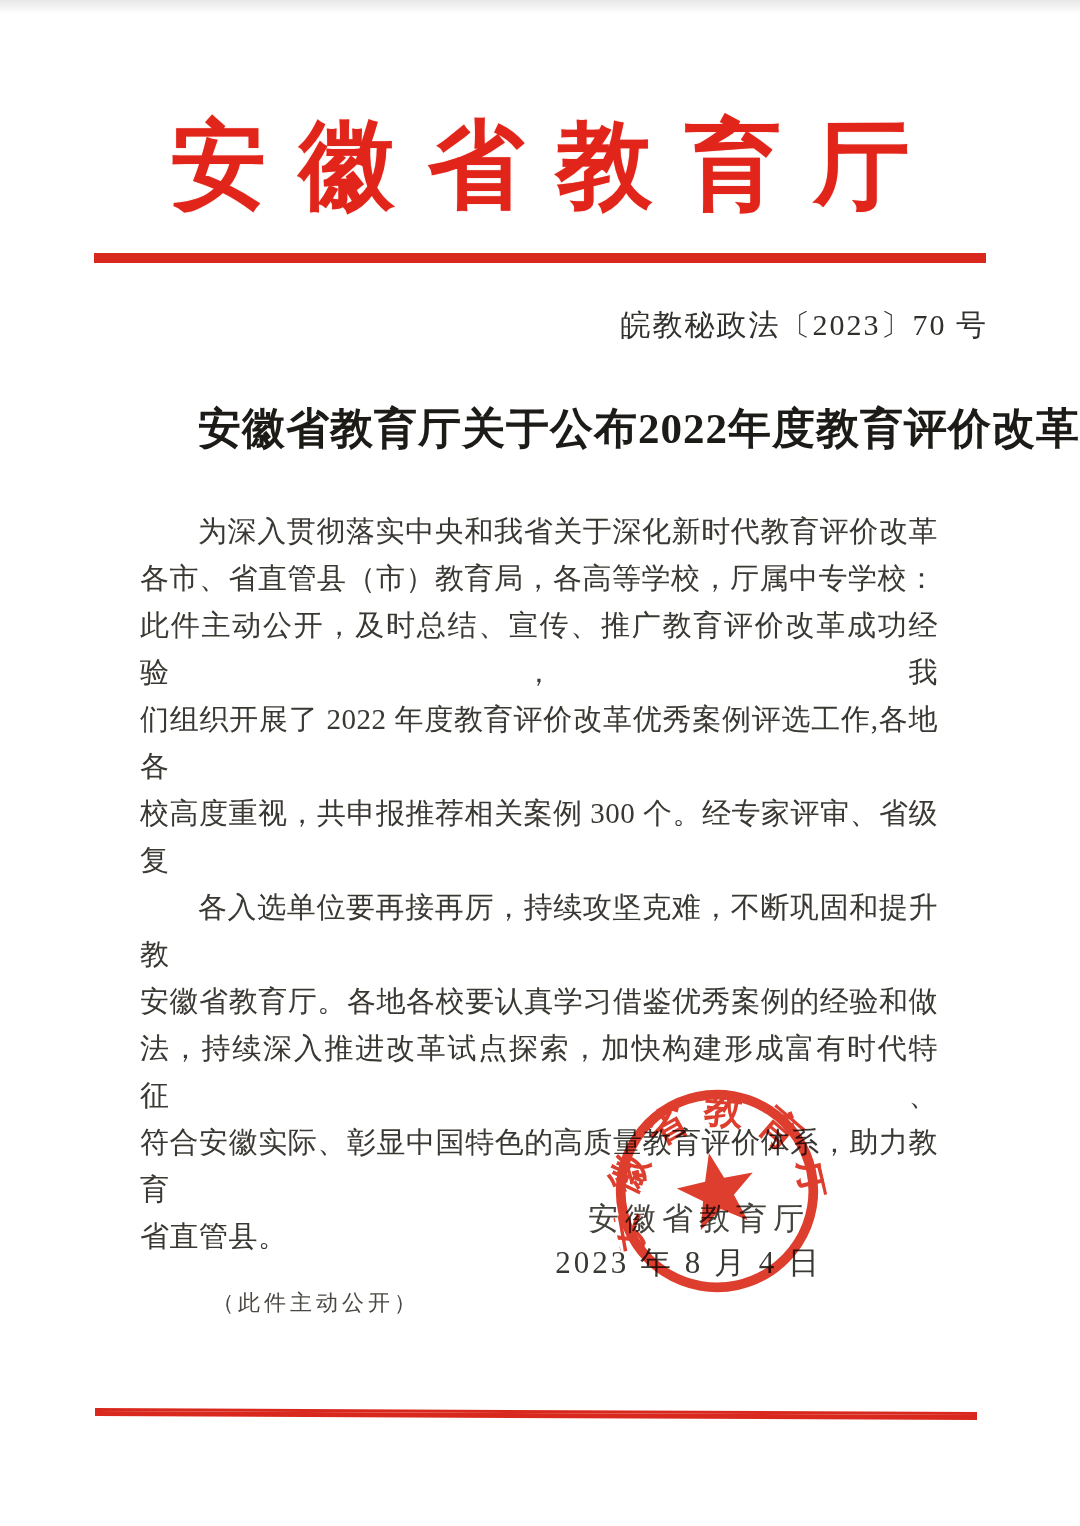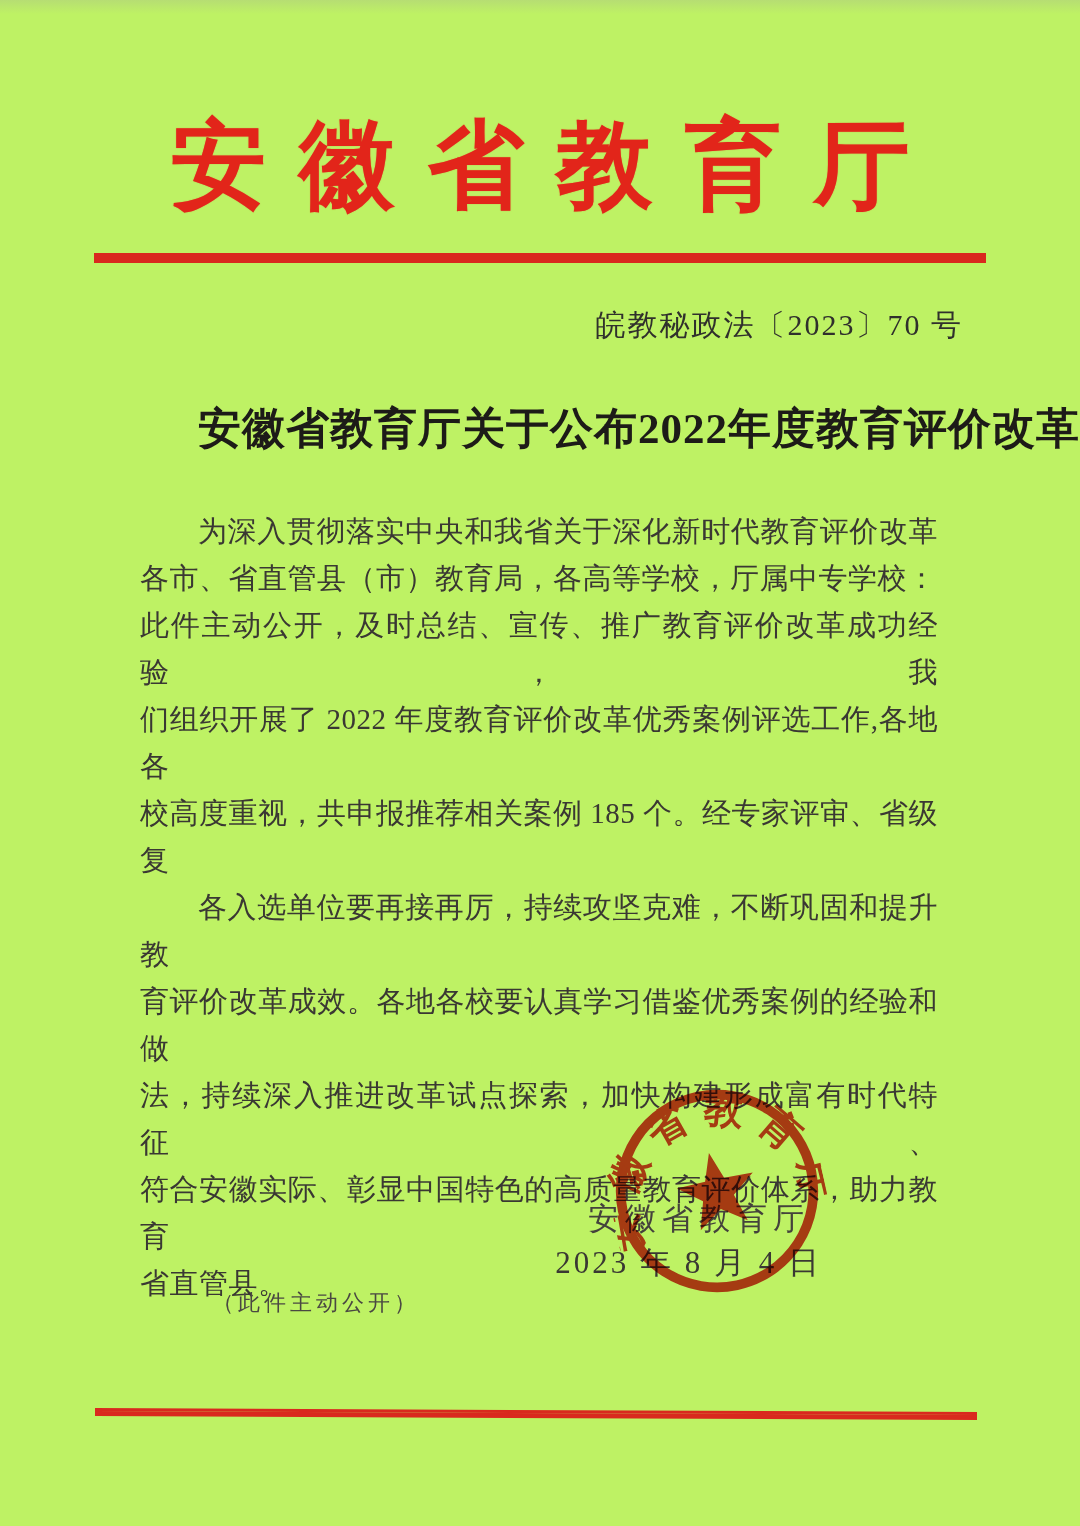--- a/index.html
+++ b/index.html
@@ -4,21 +4,21 @@
 <style>
   * { margin: 0; padding: 0; box-sizing: border-box; }
   html, body { background: #e9e9e9; }
   body { font-family: "Liberation Serif", "DejaVu Serif", serif; }
 
   .page {
     position: relative;
     width: 1080px;
     height: 1526px;
     margin: 0 auto;
-    background: #bef264;
+    background: #ffffff;
     overflow: hidden;
     color: #3a3833;
   }
   
   .page::before {
     content: "";
     position: absolute;
     left: 0; top: 0; width: 100%; height: 14px;
     background: linear-gradient(180deg, rgba(160,160,160,.25), rgba(160,160,160,0));
     pointer-events: none;
@@ -40,21 +40,21 @@
   .red-rule-top {
     margin: 36px auto 0 auto;
     width: 892px;
     height: 4px;
     border-top: 7px solid #d9291e;
     border-bottom: 3px solid #d9291e;
   }
 
   .doc-number {
     margin-top: 42px;
-    margin-right: 117px;
+    margin-right: 92px;
     text-align: right;
     font-size: 30px;
     color: #30302c;
     letter-spacing: 2px;
   }
 
   .doc-title {
     margin-top: 54px;
     text-align: right;
     font-size: 43px;
@@ -141,23 +141,23 @@
 
   <div class="doc-title">
     <div>安徽省教育厅关于公布2022年度教育评价改革</div>
   </div>
 
   <div class="body-text">
   <p class="body-line indent fill">为深入贯彻落实中央和我省关于深化新时代教育评价改革</p>
       <p class="body-line">各市、省直管县（市）教育局，各高等学校，厅属中专学校：</p>
       <p class="body-line fill">此件主动公开，及时总结、宣传、推广教育评价改革成功经验，我</p>
       <p class="body-line fill">们组织开展了 2022 年度教育评价改革优秀案例评选工作,各地各</p>
-      <p class="body-line fill">校高度重视，共申报推荐相关案例 185 个。经专家评审、省级复</p>
+      <p class="body-line fill">校高度重视，共申报推荐相关案例 300 个。经专家评审、省级复</p>
       <p class="body-line indent fill">各入选单位要再接再厉，持续攻坚克难，不断巩固和提升教</p>
-      <p class="body-line fill">育评价改革成效。各地各校要认真学习借鉴优秀案例的经验和做</p>
+      <p class="body-line fill">安徽省教育厅。各地各校要认真学习借鉴优秀案例的经验和做</p>
       <p class="body-line fill">法，持续深入推进改革试点探索，加快构建形成富有时代特征、</p>
       <p class="body-line fill">符合安徽实际、彰显中国特色的高质量教育评价体系，助力教育</p>
       <p class="body-line">省直管县。</p>
     </div>
 
 
   <div class="signature-line">安徽省教育厅</div>
 
   <div class="date-line">2023 年 8 月 4 日</div>
 

